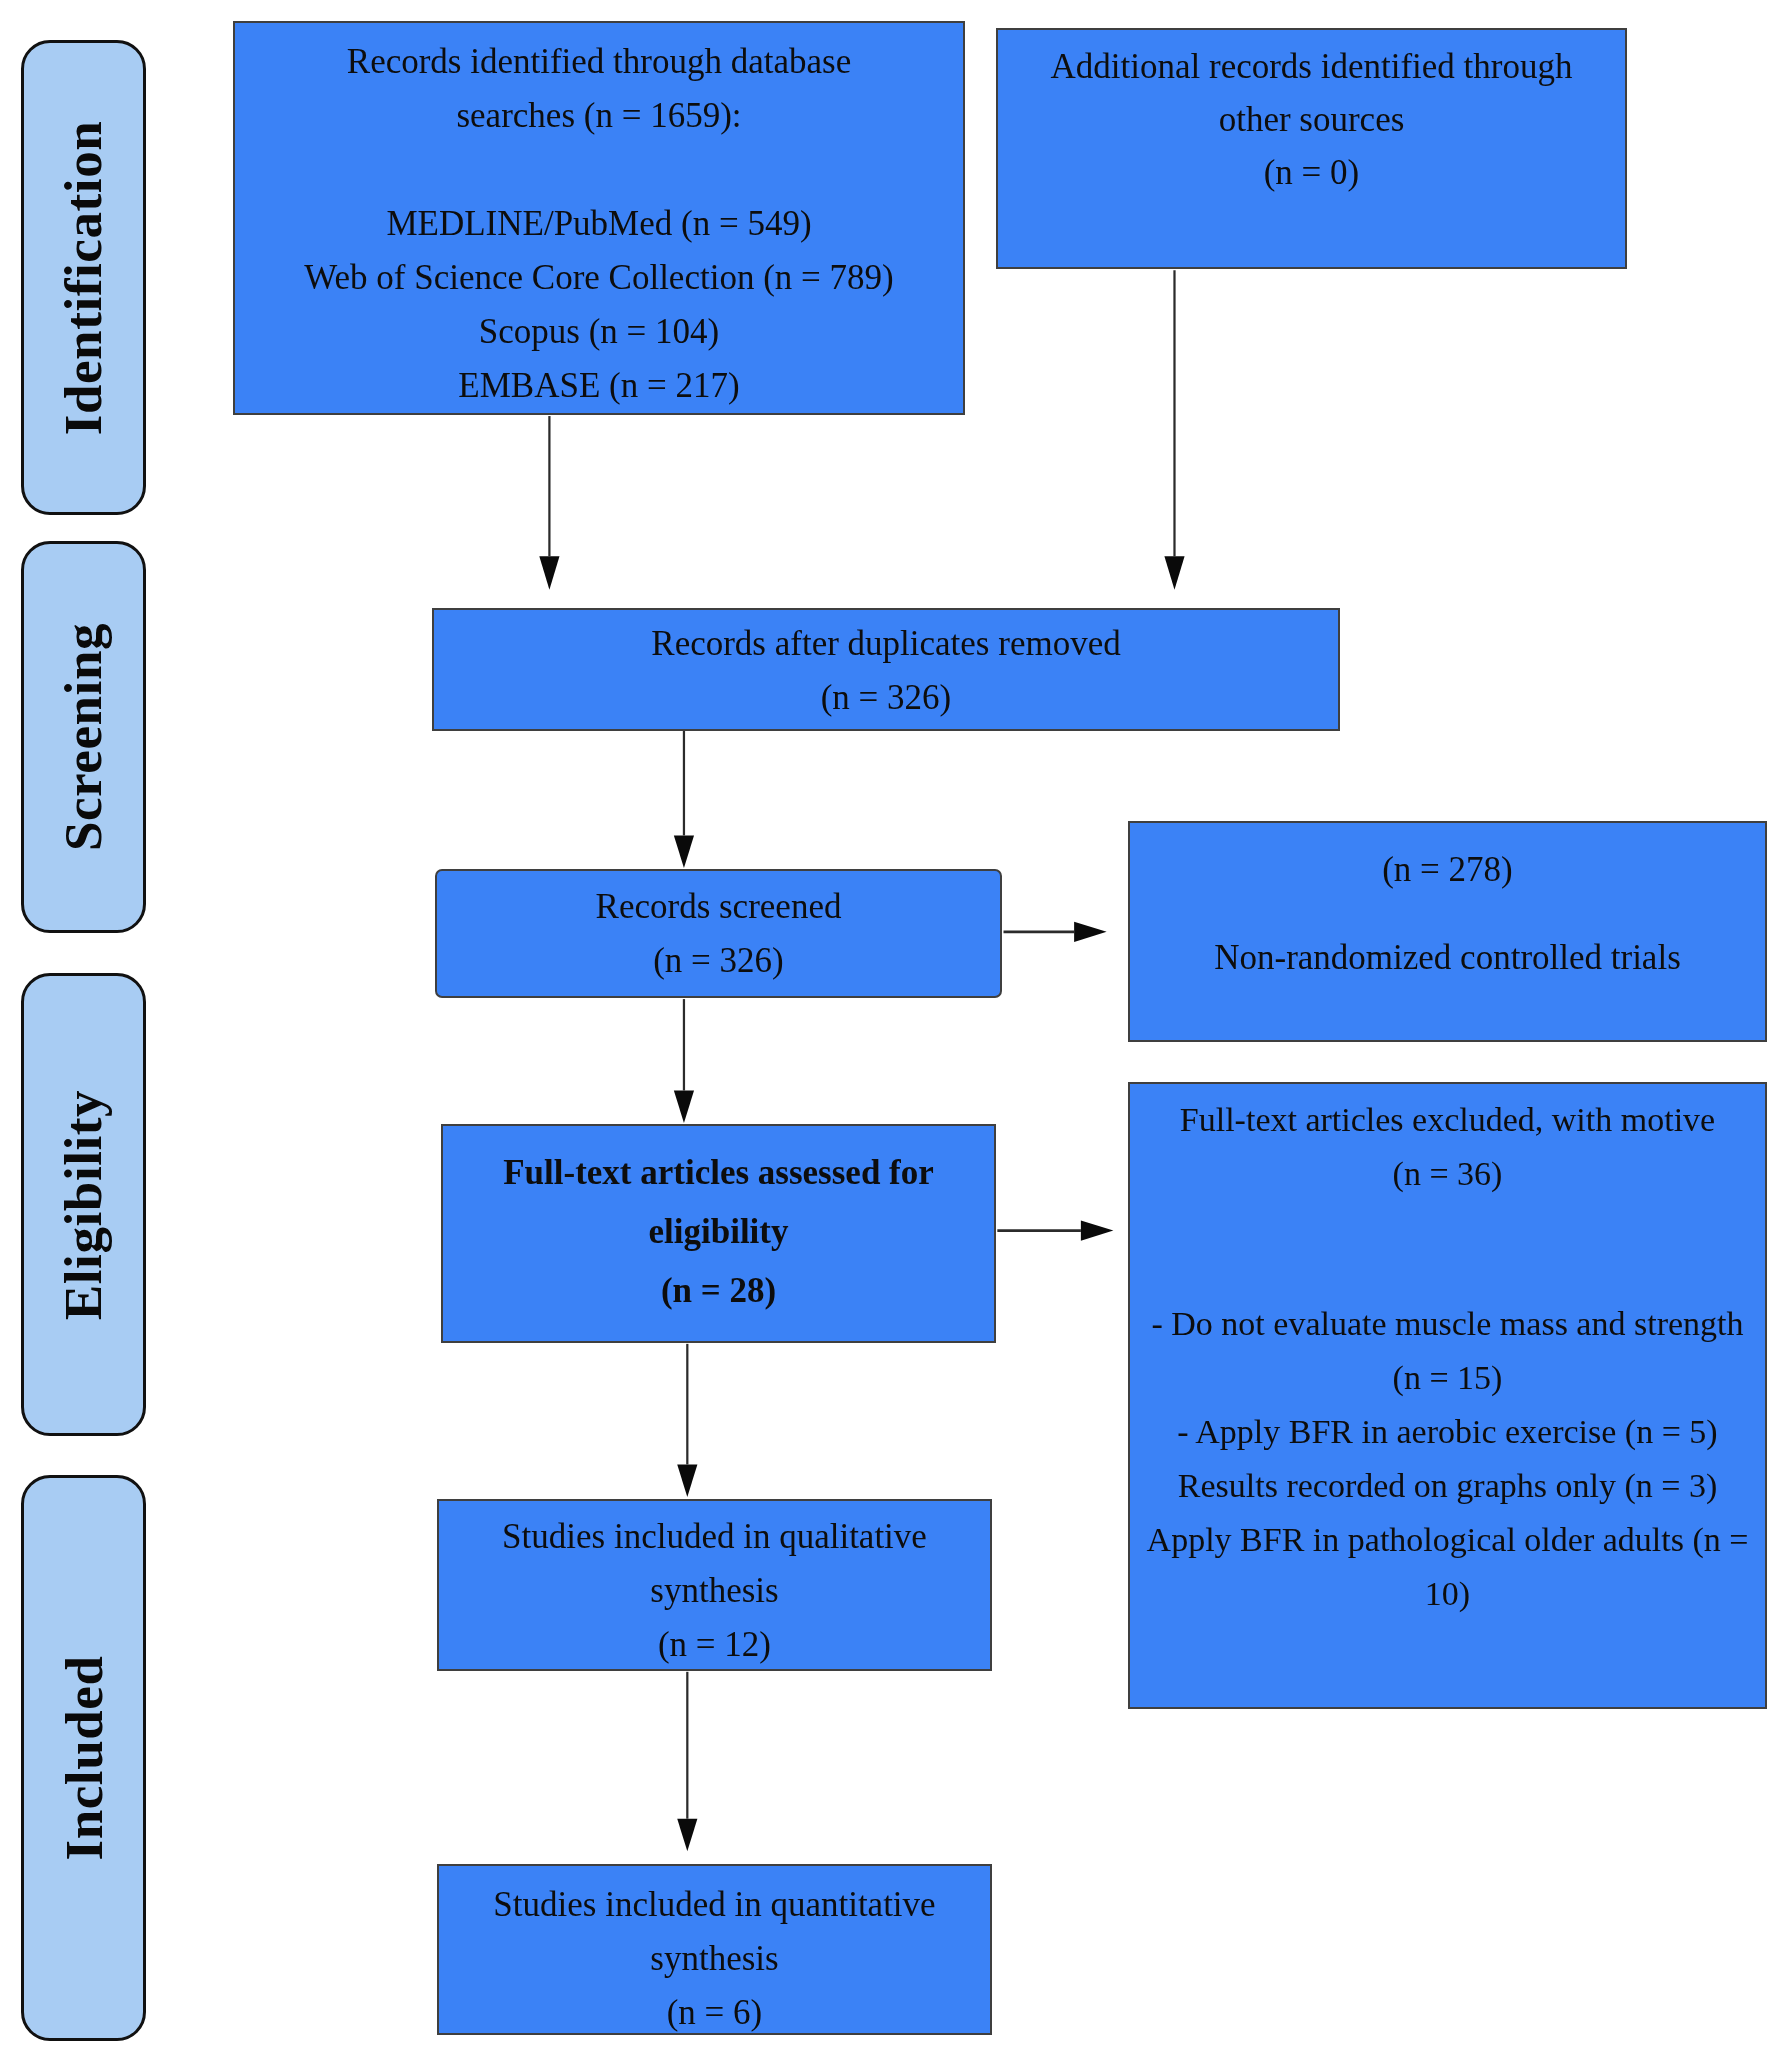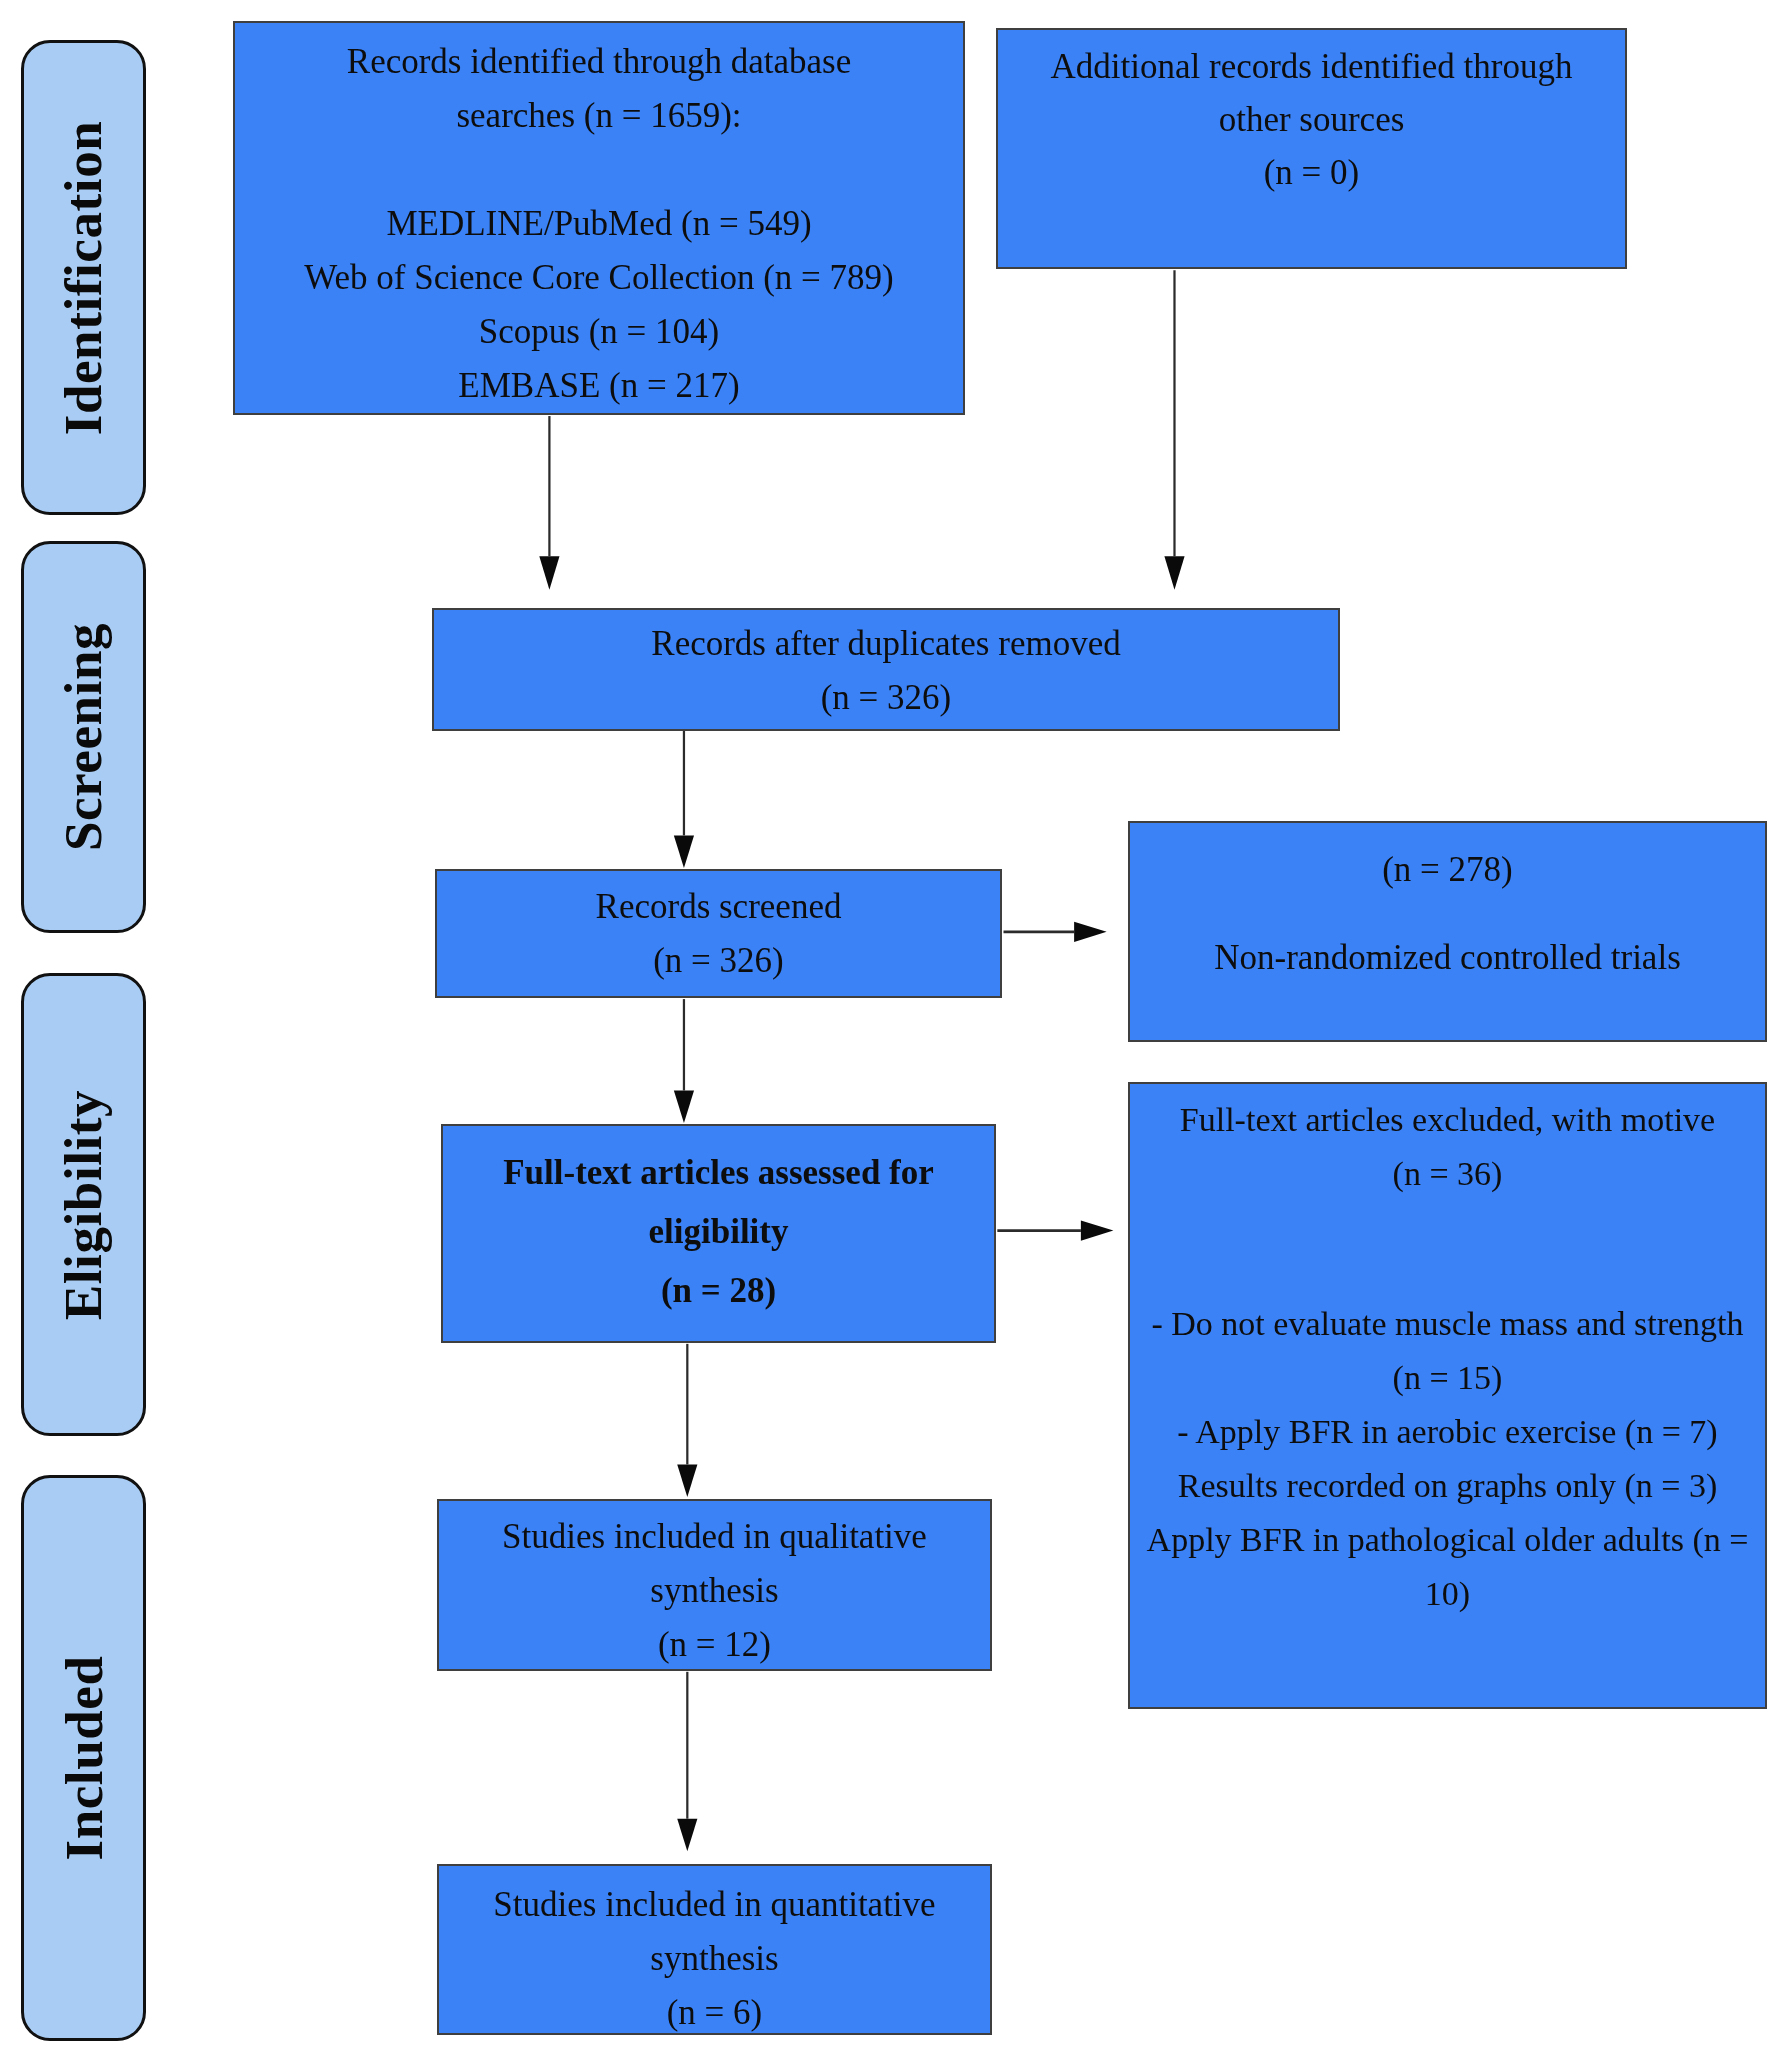--- a/index.html
+++ b/index.html
@@ -50,21 +50,21 @@
   }
   .fbox p{margin:0;padding:0;line-height:54px;}
   .spacer97{height:54px;}
   .spacer60{height:34px;}
   .spacer85{height:48px;}
 
   #box-identified{left:233px;top:21px;width:732px;height:394px;padding-top:12.3px;}
   #box-additional{left:996px;top:28px;width:631px;height:241px;padding-top:10px;line-height:53px;}
   #box-additional p{line-height:53px;}
   #box-deduplicated{left:432px;top:608px;width:908px;height:123px;padding-top:6.7px;}
-  #box-screened{left:435px;top:869px;width:567px;height:129px;padding-top:9px;}
+  #box-screened{left:435px;top:869px;width:567px;height:129px;padding-top:9px;border-radius:7px;}
   #box-records-excluded{left:1128px;top:821px;width:639px;height:221px;padding-top:20px;}
   #box-fulltext-assessed{left:441px;top:1124px;width:555px;height:219px;padding-top:17px;font-weight:bold;}
   #box-fulltext-assessed p{line-height:59px;}
   #box-fulltext-excluded{left:1128px;top:1082px;width:639px;height:627px;padding:9px 14px 0 14px;font-size:34px;}
   #box-fulltext-excluded .motives{text-align:center;}
   #box-qualitative{left:437px;top:1499px;width:555px;height:172px;padding-top:9px;}
   #box-quantitative{left:437px;top:1864px;width:555px;height:171px;padding-top:12.3px;}
 
   svg.arrows{position:absolute;left:0;top:0;}
 </style>
@@ -151,21 +151,21 @@
     <p>(n = 28)</p>
   </div>
 
   <div class="fbox" id="box-fulltext-excluded">
     <p>Full-text articles excluded, with motive</p>
     <p>(n = 36)</p>
     <div class="spacer85"></div>
     <div class="spacer85"></div>
     <div class="motives">
       <p>- Do not evaluate muscle mass and strength (n = 15)</p>
-      <p>- Apply BFR in aerobic exercise (n = 7)</p>
+      <p>- Apply BFR in aerobic exercise (n = 5)</p>
       <p>Results recorded on graphs only (n = 3)</p>
       <p>Apply BFR in pathological older adults (n = 10)</p>
     </div>
   </div>
 
   <div class="fbox" id="box-qualitative">
     <p>Studies included in qualitative</p>
     <p>synthesis</p>
     <p>(n = 12)</p>
   </div>

